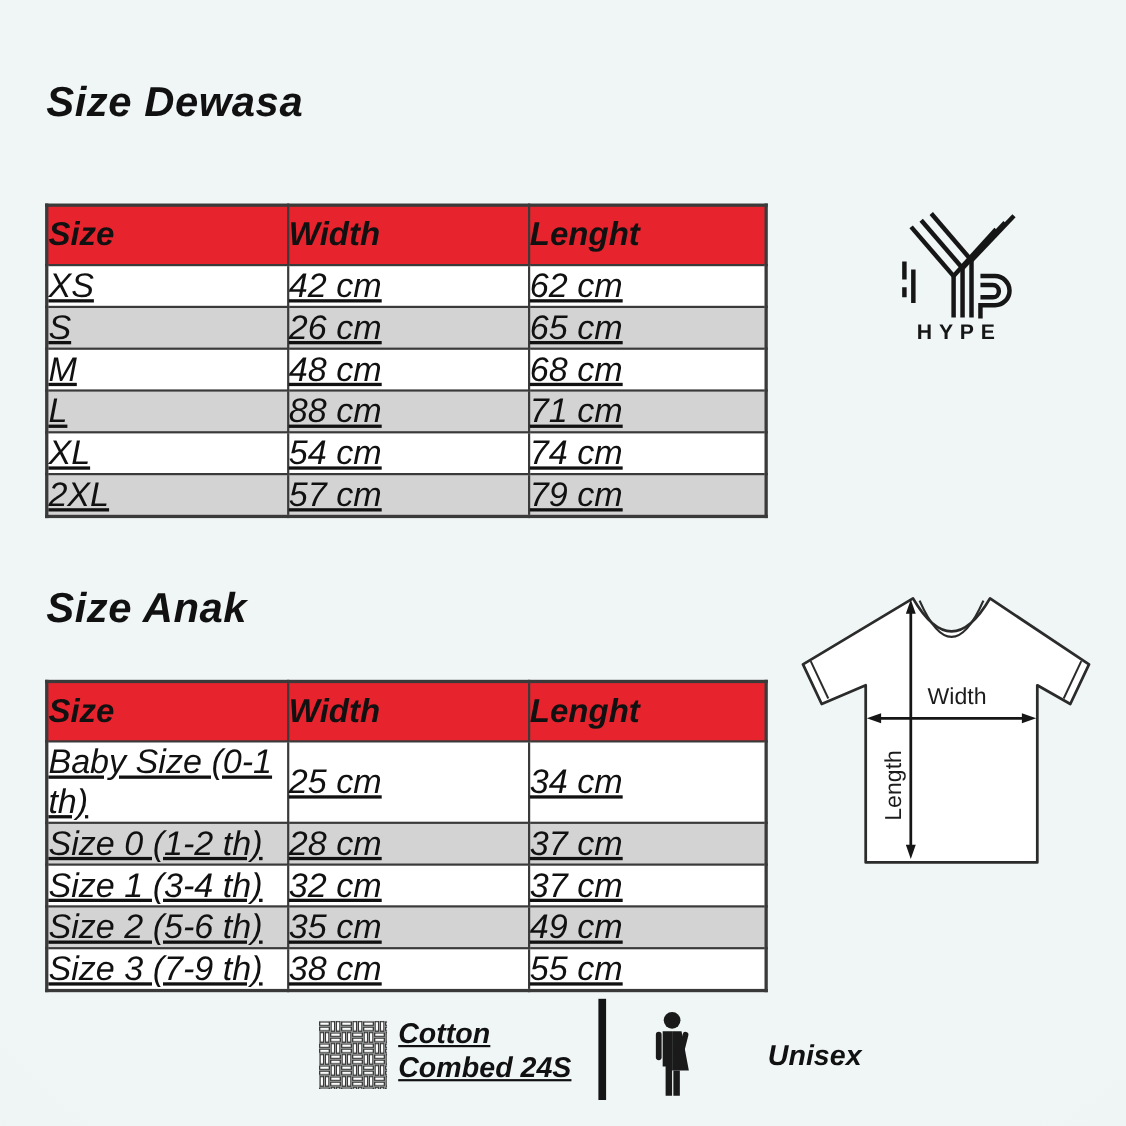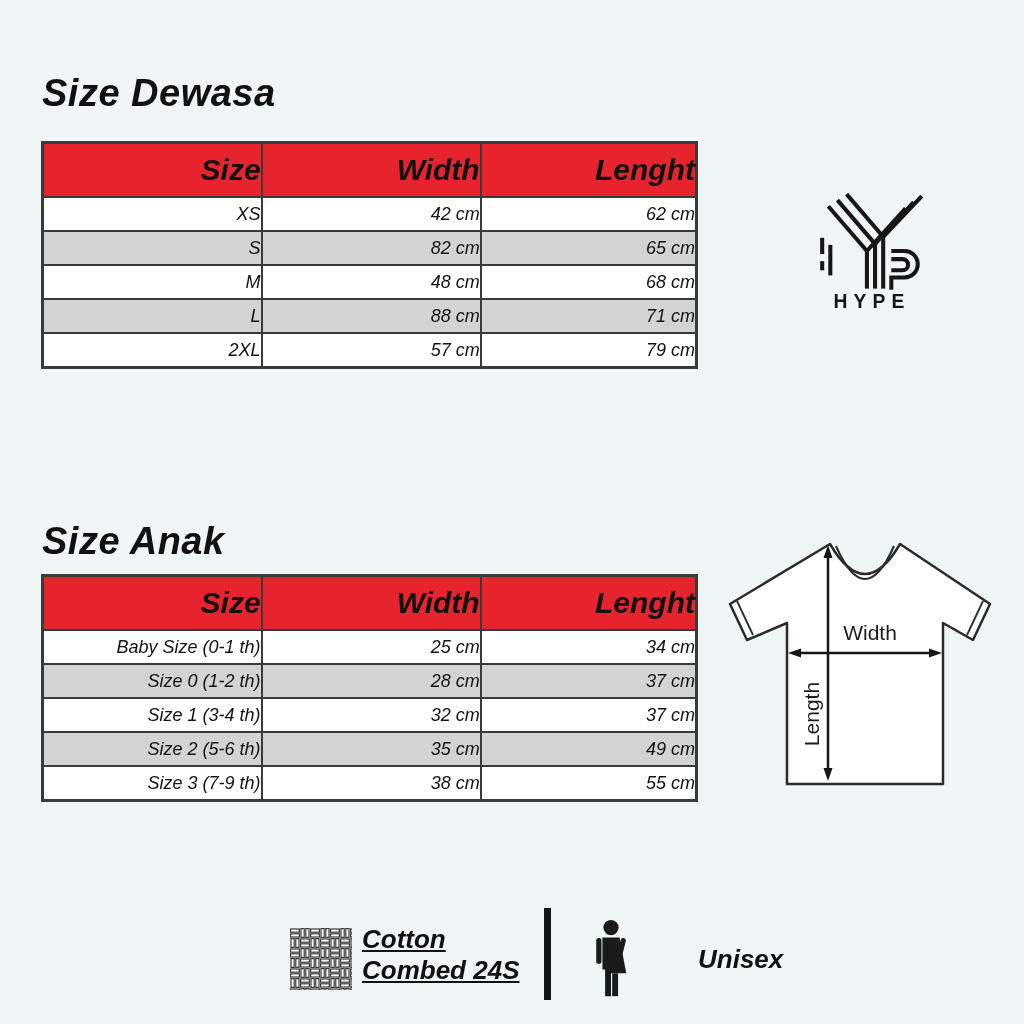--- a/index.html
+++ b/index.html
@@ -13,41 +13,42 @@
     padding-left: 22px;
   }
 
   
   .section-title {
     position:absolute; left:42px; margin:0;
     font-style:italic; font-weight:800; font-size:38px;
     letter-spacing:0.5px; color:var(--ink,#111111);
   }
   .title-adult { top:72px; }
-  .title-kids  { top:520px; }
+  .title-kids  { top:532px; }
 
   
   .size-table {
     position:absolute; left:41px; width:657px;
     border-collapse:collapse; table-layout:fixed;
     background:var(--row-white,#FFFFFF);
     border:3px solid var(--table-border,#3A3A3A);
-    text-align:right; font-style:italic;
+    text-align:left; font-style:italic;margin-top:44px;
   }
   .table-adult { top:141px; }
   .table-kids  { top:574px; }
   .size-table th {
     background:var(--header-red,#E7242E);
     font-weight:bold; font-size:30px; font-style:italic;
     height:52px; border:2px solid var(--table-border,#3A3A3A);
     color:var(--ink,#111111); padding:0;
   }
   .size-table td {
-    font-size:18px; height:32px; padding:0;
+    font-size:31px; height:32px; padding:0;
     border:2px solid var(--table-border,#3A3A3A);
+    text-decoration:underline;
   }
   .size-table tbody tr:nth-child(even) td { background:var(--row-gray,#D3D3D3); }
 
   
   .brand {
     position:absolute; left:810px; top:190px; width:124px;
     text-align:left;
   }
   .brand svg { display:block; margin:0 auto; }
 
@@ -97,32 +98,37 @@
       </tr>
     </thead>
     <tbody>
       <tr>
         <td>XS</td>
         <td>42 cm</td>
         <td>62 cm</td>
       </tr>
       <tr>
         <td>S</td>
-        <td>82 cm</td>
+        <td>26 cm</td>
         <td>65 cm</td>
       </tr>
       <tr>
         <td>M</td>
         <td>48 cm</td>
         <td>68 cm</td>
       </tr>
       <tr>
         <td>L</td>
         <td>88 cm</td>
         <td>71 cm</td>
+      </tr>
+      <tr>
+        <td>XL</td>
+        <td>54 cm</td>
+        <td>74 cm</td>
       </tr>
       <tr>
         <td>2XL</td>
         <td>57 cm</td>
         <td>79 cm</td>
       </tr>
     </tbody>
   </table>
 
   <div class="brand">

